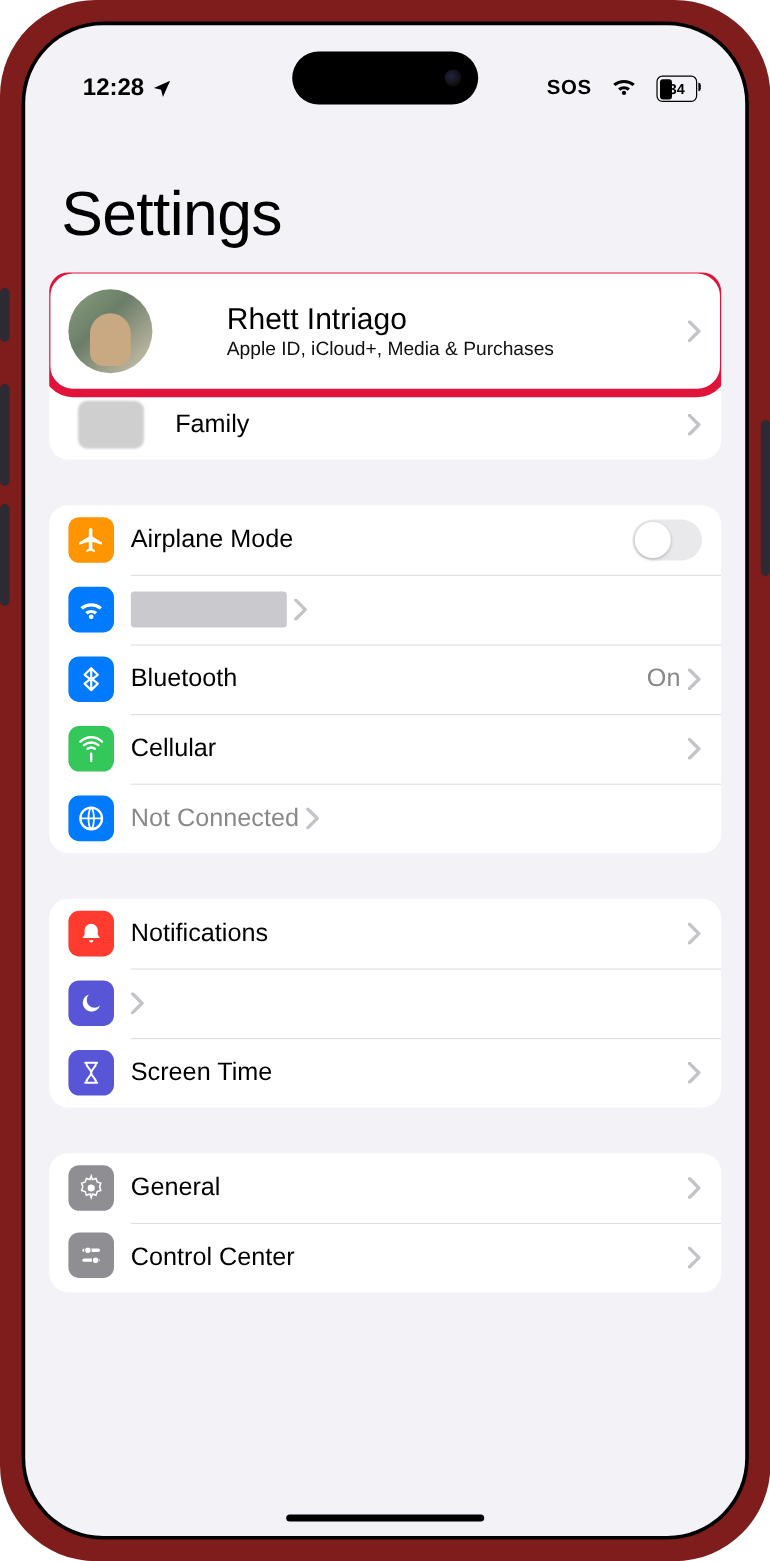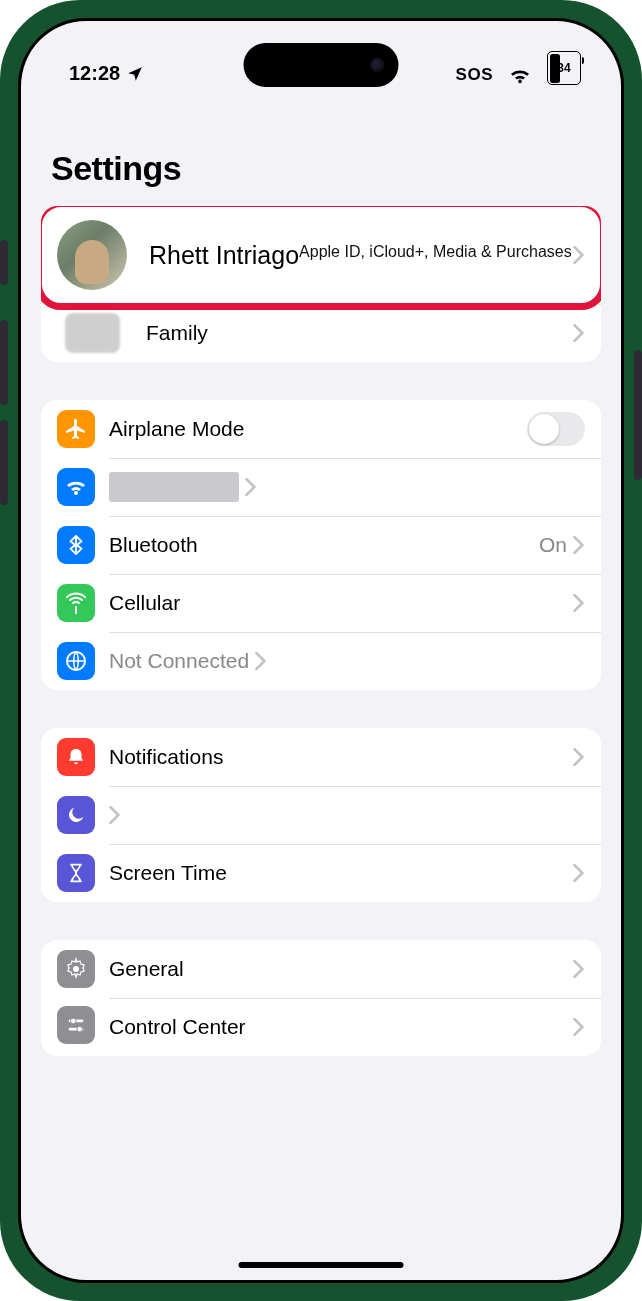--- a/index.html
+++ b/index.html
@@ -6,21 +6,21 @@
   body {
     background: #fff;
     font-family: -apple-system, "Helvetica Neue", Arial, sans-serif;
     width: 642px;
     height: 1301px;
     position: relative;
   }
   .device-frame {
     width: 642px;
     height: 1301px;
-    background: #14532d;
+    background: #7f1d1d;
     border-radius: 80px;
     padding: 18px;
     position: relative;
   }
   .bezel {
     width: 100%;
     height: 100%;
     background: #000;
     border-radius: 68px;
     padding: 3px;
@@ -63,43 +63,43 @@
     height: 70px;
     display: flex;
     justify-content: space-between;
     align-items: flex-end;
     padding: 0 40px 6px 48px;
     font-size: 20px;
     font-weight: 600;
     color: #000;
   }
   .status-left { display:flex; align-items:center; gap:6px; }
-  .status-right { display:flex; align-items:flex-end; gap:16px; }
+  .status-right { display:flex; align-items:flex-start; gap:16px; }
   .loc-arrow svg, .wifi svg { display:block; }
   .sos { font-size:17px; font-weight:600; letter-spacing:0.5px; }
   .battery {
-    position:relative; width:34px; height:34px;
+    position:relative; width:34px; height:22px;
     border:1.5px solid #000; border-radius:5px;
     display:flex; align-items:center; justify-content:center;
     font-size:12px; font-weight:700;
   }
   .battery::after{
     content:""; position:absolute; right:-4px; top:5px;
     width:2.5px; height:7px; background:#000; border-radius:0 2px 2px 0;
   }
   .battery-fill{
     position:absolute; left:1.5px; top:1.5px; bottom:1.5px;
     width:34%; background:#000; border-radius:2.5px;
   }
   .battery-num{position:relative; color:#000; mix-blend-mode:normal;}
 
   
   .page-title {
-    font-size: 34px;
-    font-weight: 700;
+    font-size: 52px;
+    font-weight: 400;
     color: #000;
     padding: 58px 30px 18px 30px;
     letter-spacing:-0.5px;
   }
 
   
   .group {
     background:#fff;
     margin: 0 20px 38px 20px;
     border-radius: 16px;
@@ -134,21 +134,21 @@
     width:70px; height:70px; border-radius:50%;
     background:linear-gradient(135deg,#8aa07f 0%, #6b7d68 40%, #d2c7b0 100%);
     flex:0 0 70px; margin-right:22px;
     position:relative; overflow:hidden;
   }
   .avatar::after{
     content:""; position:absolute; left:18px; top:20px;
     width:34px; height:44px; border-radius:18px 18px 12px 12px;
     background:#c9a982;
   }
-  .profile-texts { flex:1; display:flex; flex-direction:row; }
+  .profile-texts { flex:1; display:flex; flex-direction:column;margin-left:40px; }
   .profile-name { font-size:25px; color:#000; font-weight:400; }
   .profile-sub { font-size:16px; color:#111; margin-top:2px; }
 
   .family-row .avatar-family {
     width:55px; height:40px; border-radius:8px;
     background:#cfcfcf; filter:blur(1px);
     flex:0 0 55px; margin-right:26px; margin-left:8px;
   }
 
   

